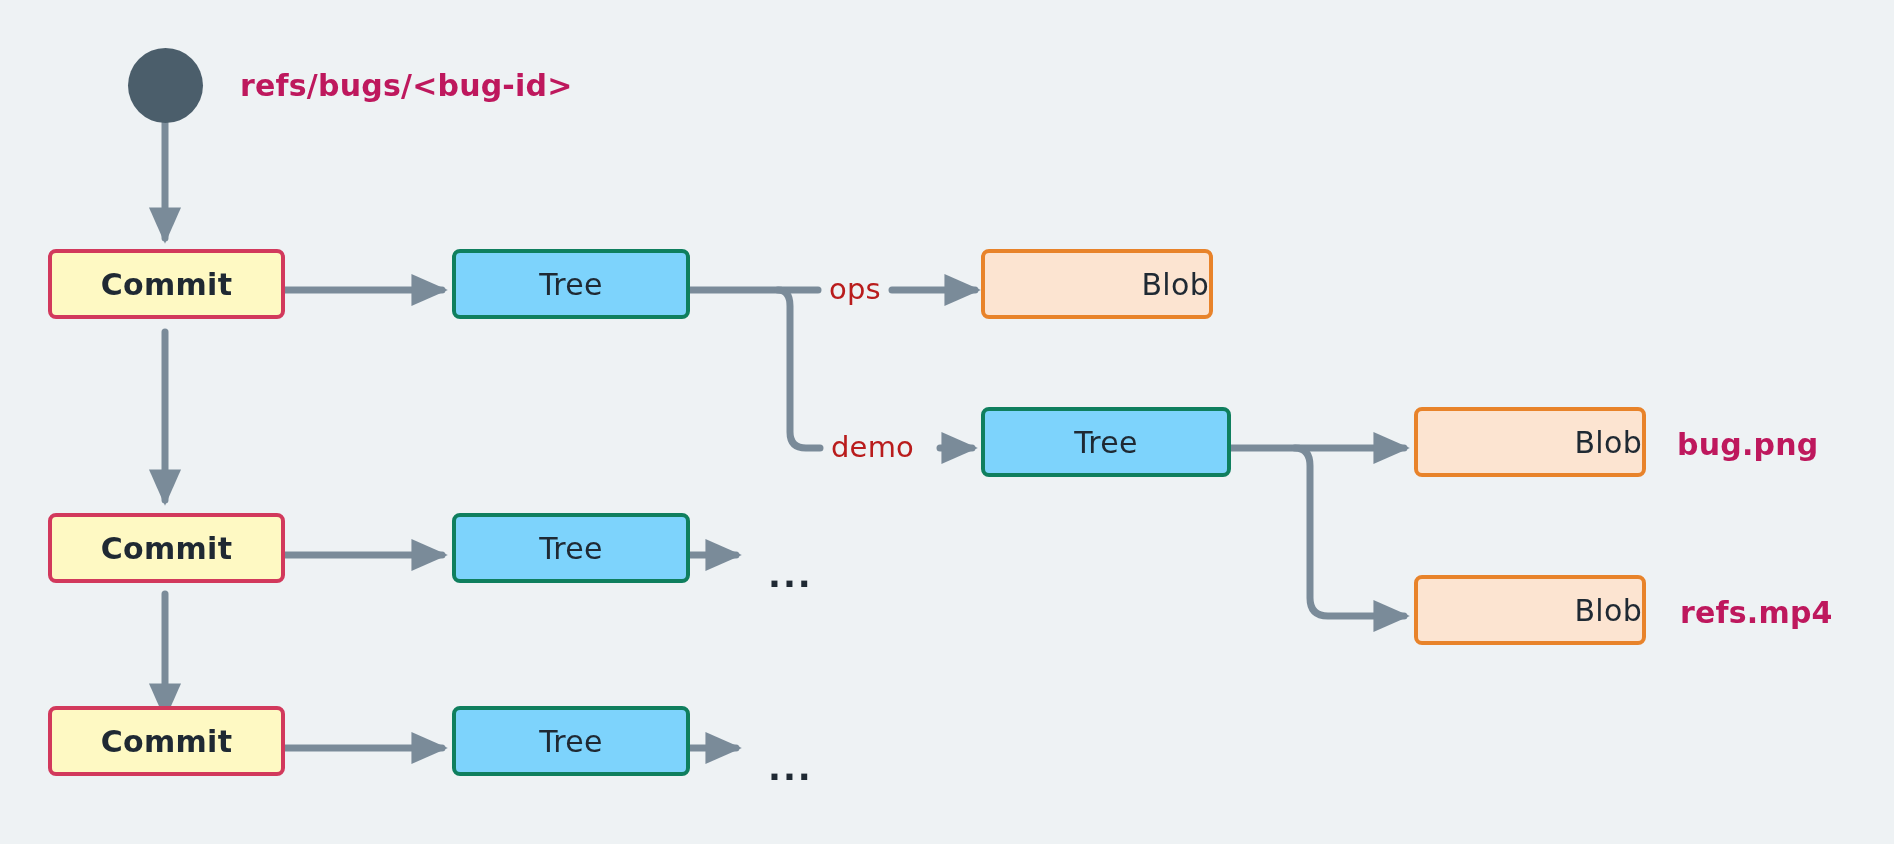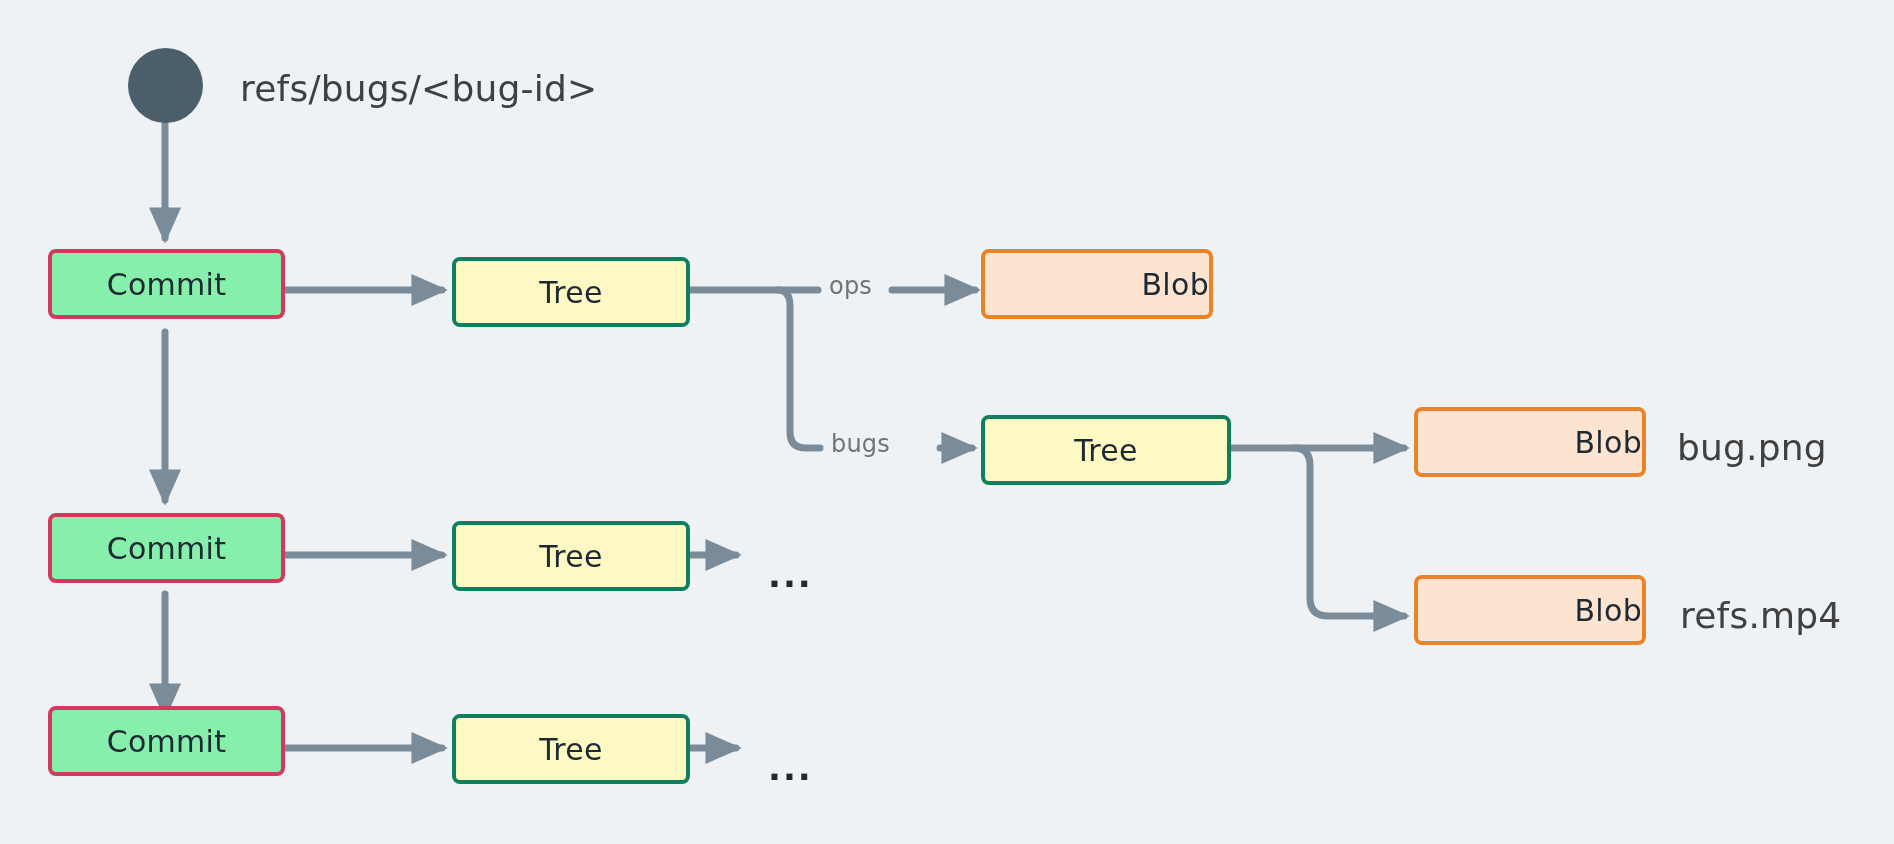--- a/index.html
+++ b/index.html
@@ -34,51 +34,52 @@
     justify-content: center;
     border-radius: 8px;
     border-width: 4px;
     border-style: solid;
     font-size: 30px;
     letter-spacing: 0.3px;
     color: #1f2933;
     z-index: 2;
   }
   .node-commit {
-    background: #86efac;
+    background: #fef9c3;
     border-color: #d2395c;
+    font-weight: bold;
   }
   .node-tree {
-    background: #fef9c3;
+    background: #7dd3fc;
     border-color: #0f7f5e;
-    margin-top: 8px;
   }
   .node-blob {
     background: #fce4d1;
     border-color: #e8832a;
     justify-content: flex-end;
   }
   .root-dot {
     position: absolute;
     border-radius: 50%;
     background: #4b5e6b;
     z-index: 2;
   }
   .plain-label {
     position: absolute;
-    font-size: 36px;
-    color: #404040;
+    font-size: 30px;
+    color: #be185d;
     white-space: nowrap;
     z-index: 3;
     letter-spacing: 0.2px;
+    font-weight: bold;
   }
   .edge-label {
     position: absolute;
-    font-size: 24px;
-    color: #737373;
+    font-size: 29px;
+    color: #b91c1c;
     white-space: nowrap;
     background: #eef2f4;
     padding: 0 3px;
     z-index: 3;
     letter-spacing: 0.2px;
   }
   .ellipsis {
     position: absolute;
     font-size: 34px;
     color: #1f2933;
@@ -146,21 +147,21 @@
   </div>
   <div class="node node-tree" style="left:452px; top:706px; width:238px; height:70px;">
     <span>Tree</span>
   </div>
 
   <div class="edge-label" style="left:826px; top:272px;">ops</div>
   <div class="node node-blob" style="left:981px; top:249px; width:232px; height:70px;">
     <span>Blob</span>
   </div>
 
-  <div class="edge-label" style="left:828px; top:430px;">bugs</div>
+  <div class="edge-label" style="left:828px; top:430px;">demo</div>
   <div class="node node-tree" style="left:981px; top:407px; width:250px; height:70px;">
     <span>Tree</span>
   </div>
 
   <div class="node node-blob" style="left:1414px; top:407px; width:232px; height:70px;">
     <span>Blob</span>
   </div>
   <div class="plain-label" style="left:1677px; top:427px;">bug.png</div>
 
   <div class="node node-blob" style="left:1414px; top:575px; width:232px; height:70px;">

